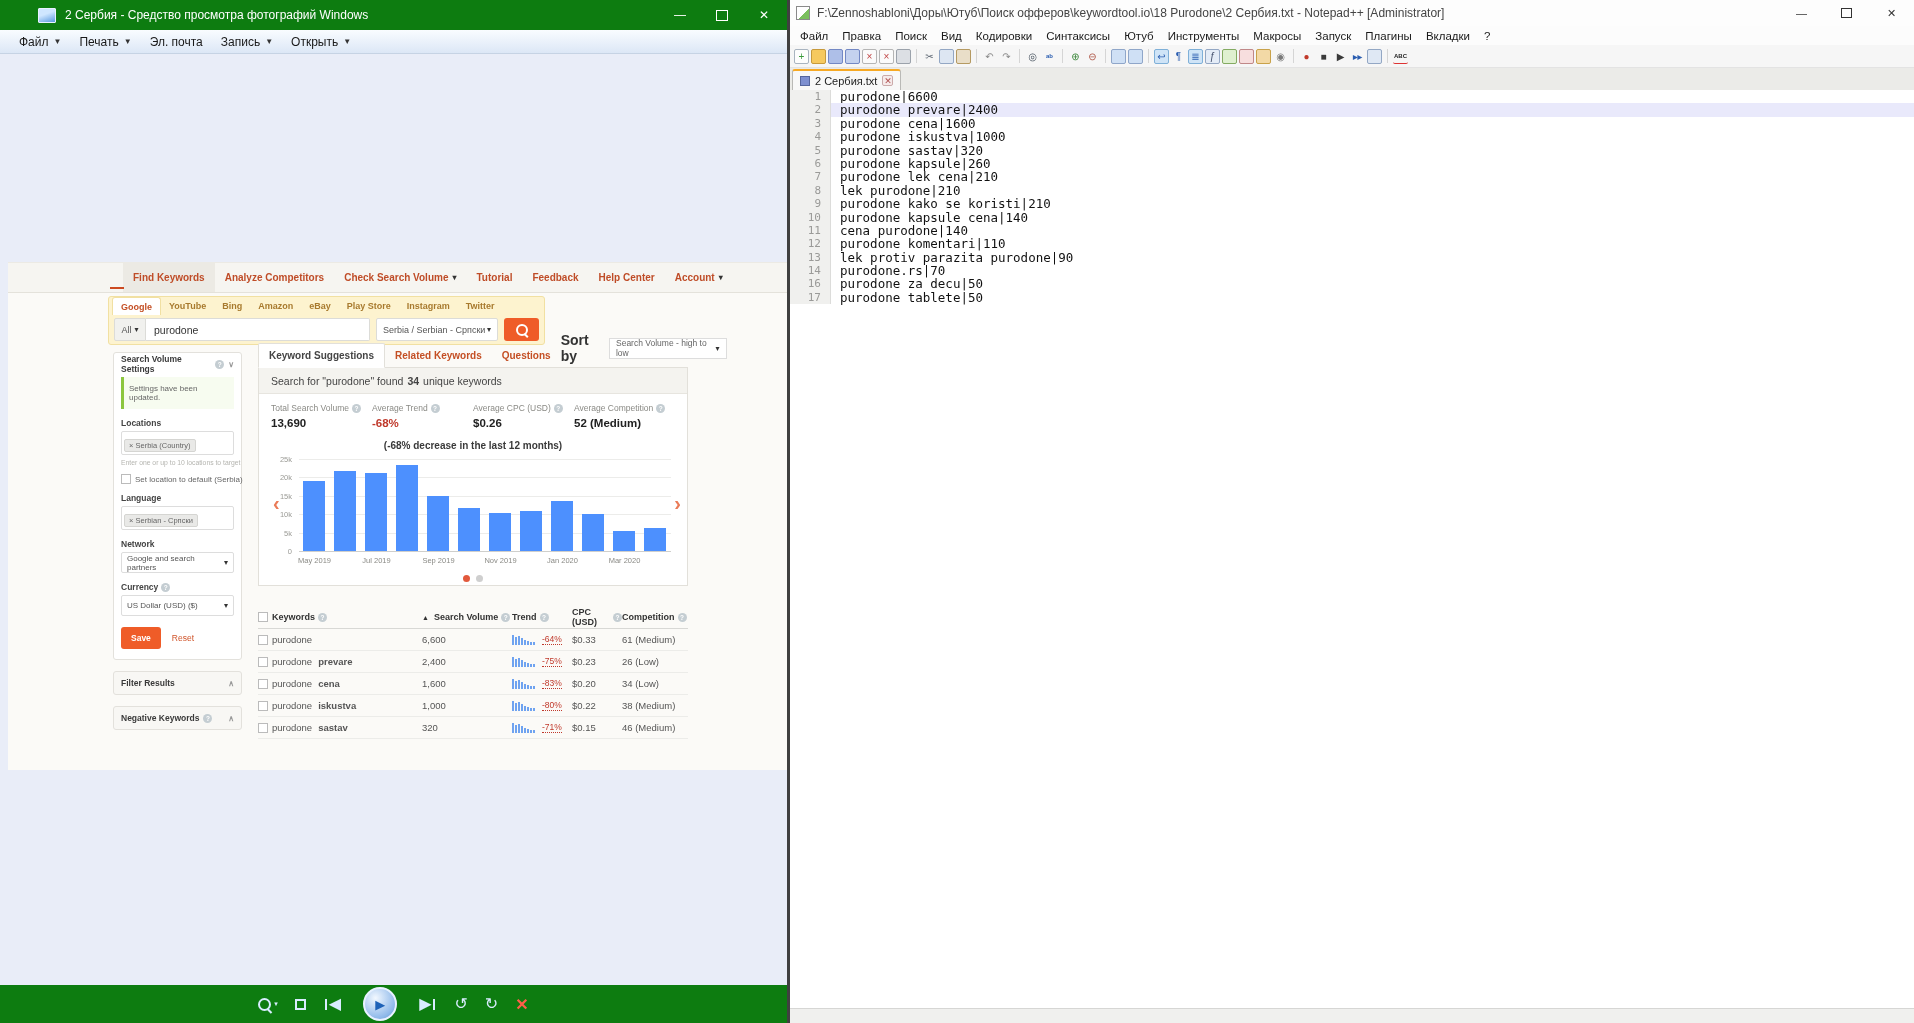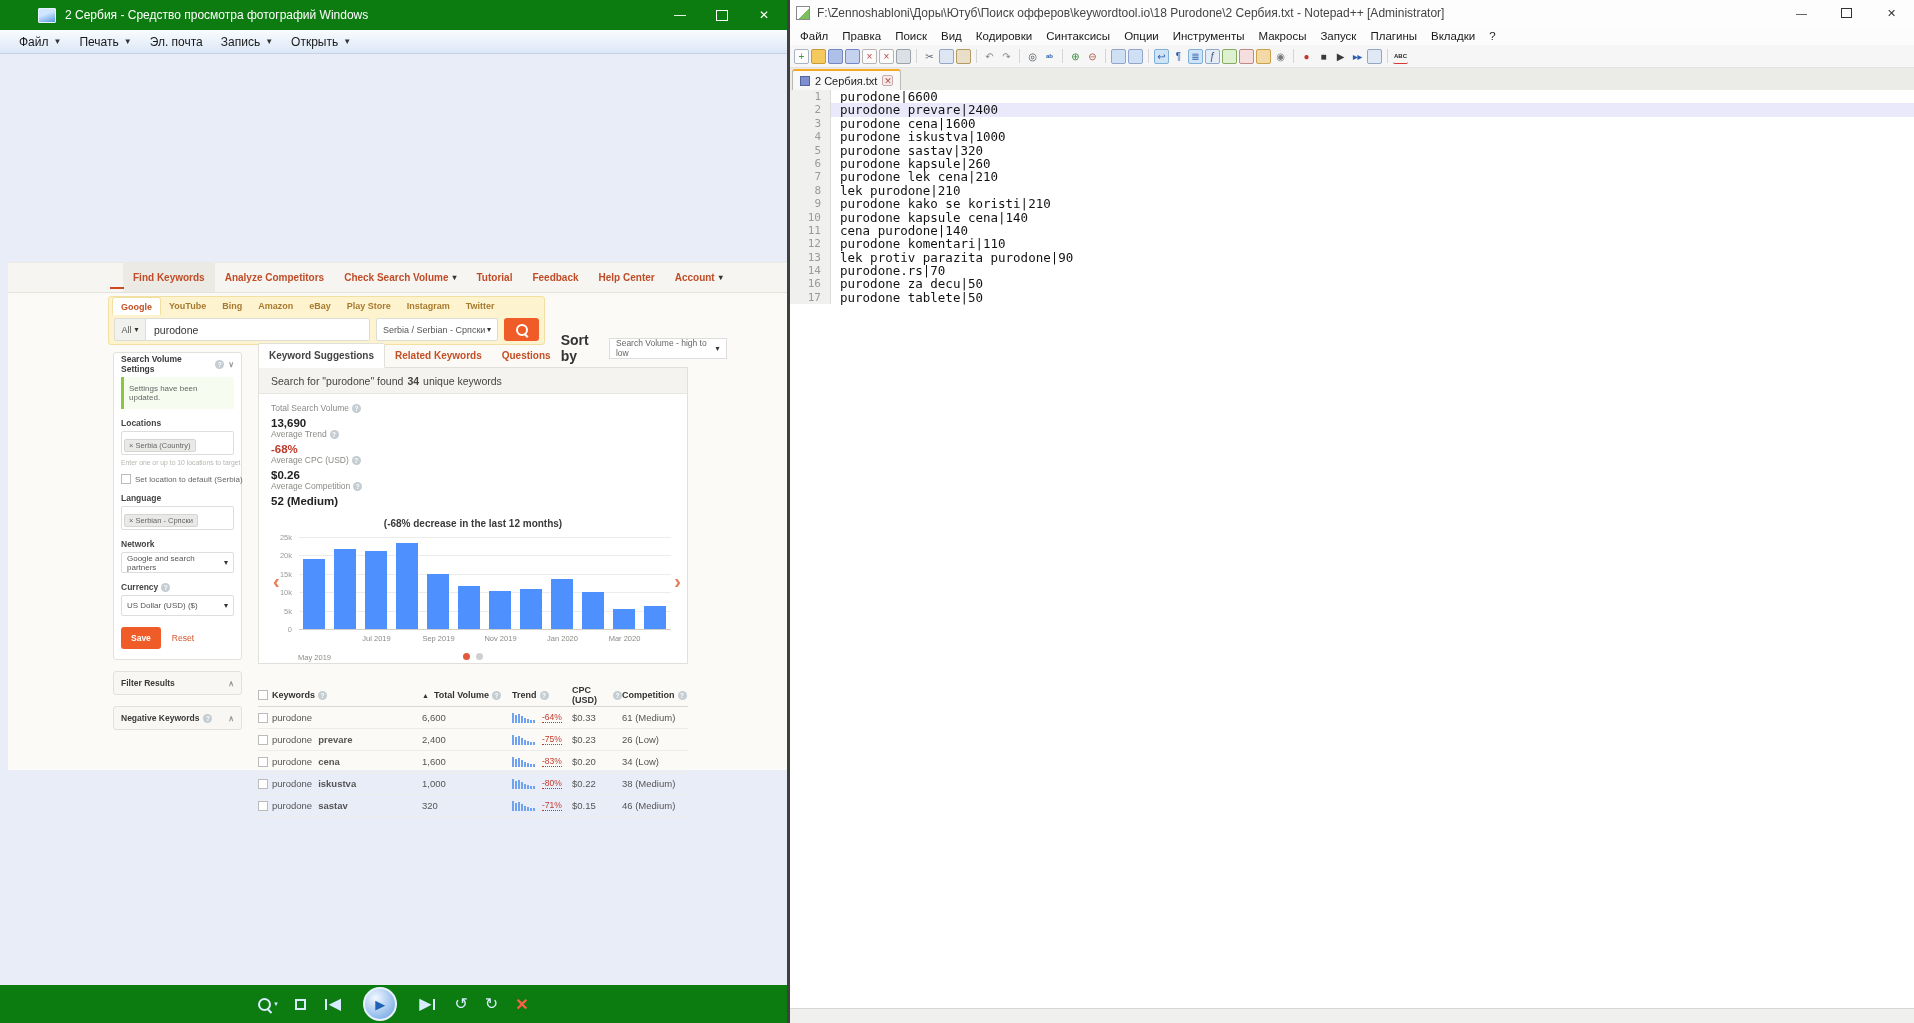--- a/index.html
+++ b/index.html
@@ -69,21 +69,21 @@
   .hq{width:9px;height:9px;border-radius:50%;background:#c4cdd2;color:#fff;font-size:6.5px;font-weight:bold;text-align:center;line-height:9px;display:inline-block;flex:none;}
   #kt-main{left:258px;top:288px;width:430px;}
   .kt-tabs{display:flex;align-items:flex-end;height:26px;}
   .kt-rtab{font-size:10px;font-weight:bold;color:#c44f24;padding:6px 10px;white-space:nowrap;}
   .kt-rtab.active{background:#fff;border:1px solid #e2e0da;border-bottom:1px solid #fff;color:#444;border-radius:2px 2px 0 0;margin-bottom:-1px;z-index:2;}
   .kt-sort{margin-left:auto;display:flex;align-items:center;gap:6px;margin-bottom:3px;}
   .kt-sortlabel{font-size:14px;font-weight:bold;color:#333;}
   .kt-sortsel{width:132px;height:21px;border:1px solid #ddd;background:#fff;font-size:8.5px;color:#666;display:flex;align-items:center;justify-content:space-between;padding:0 6px;box-sizing:border-box;}
   .kt-card{background:#fff;border:1px solid #e2e0da;position:relative;}
   .kt-summary{height:25px;background:#f4f3ef;border-bottom:1px solid #e7e5df;display:flex;align-items:center;padding:0 12px;font-size:10.5px;color:#444;gap:4px;}
-  .kt-stats{display:flex;padding:9px 12px 8px;flex-direction:column;}
+  .kt-stats{display:flex;padding:9px 12px 8px;}
   .kt-stat{width:25%;}
   .kt-statlabel{font-size:8.5px;color:#8a8a85;display:flex;gap:3px;align-items:center;white-space:nowrap;}
   .kt-statvalue{font-size:11.5px;font-weight:bold;color:#222;margin-top:4px;}
   .neg{color:#c0392b;}
   #kt-chart{position:relative;height:148px;}
   .c-title{text-align:center;font-size:10px;font-weight:bold;color:#3a3a3a;padding-top:3px;}
   .c-plot{position:absolute;left:40px;top:22px;width:372px;height:92px;border-bottom:1px solid #cfcfcc;}
   .c-grid{position:absolute;left:0;right:0;height:1px;background:#ececea;}
   .c-bar{position:absolute;bottom:0;width:22px;background:#4d90fe;}
   .c-ylab{position:absolute;width:33px;text-align:right;font-size:7.5px;color:#9a9a95;left:0;}
@@ -351,21 +351,21 @@
               <div class="c-bar" style="left: 283px; height: 37px; background: rgb(77, 144, 254);"></div>
               <div class="c-bar" style="left: 314px; height: 20px; background: rgb(77, 144, 254);"></div>
               <div class="c-bar" style="left: 345px; height: 23px; background: rgb(77, 144, 254);"></div>
             </div>
             <div class="c-ylab" style="top: 18px;">25k</div>
             <div class="c-ylab" style="top: 36.4px;">20k</div>
             <div class="c-ylab" style="top: 54.8px;">15k</div>
             <div class="c-ylab" style="top: 73.2px;">10k</div>
             <div class="c-ylab" style="top: 91.6px;">5k</div>
             <div class="c-ylab" style="top: 110px;">0</div>
-            <div class="c-xlab" style="left: 55.5px; margin-top: 19px;">May 2019</div>
+            <div class="c-xlab" style="left: 55.5px;">May 2019</div>
             <div class="c-xlab" style="left: 117.5px;">Jul 2019</div>
             <div class="c-xlab" style="left: 179.5px;">Sep 2019</div>
             <div class="c-xlab" style="left: 241.5px;">Nov 2019</div>
             <div class="c-xlab" style="left: 303.5px;">Jan 2020</div>
             <div class="c-xlab" style="left: 365.5px;">Mar 2020</div>
             <div class="c-arrow" style="left: 14px;">‹</div>
             <div class="c-arrow" style="right: 6px;">›</div>
             <div class="c-dots">
               <span class="dot" style="background: rgb(226, 89, 60);"></span>
               <span class="dot" style="background: rgb(207, 207, 207);"></span>
@@ -376,21 +376,21 @@
         <div class="kt-thead" id="kt-thead">
             <span class="cell" style="width: 14px;">
               <span class="box"></span>
             </span>
             <span class="cell" style="width: 150px;">
               <span>Keywords</span>
               <span class="hq">?</span>
             </span>
             <span class="cell" style="width: 90px;">
               <span class="sorttri">▲</span>
-              <span>Total Volume</span>
+              <span>Search Volume</span>
               <span class="hq">?</span>
             </span>
             <span class="cell" style="width: 60px;">
               <span>Trend</span>
               <span class="hq">?</span>
             </span>
             <span class="cell" style="width: 50px;">
               <span>CPC (USD)</span>
               <span class="hq">?</span>
             </span>
@@ -572,21 +572,21 @@
       <span class="n-ctrl">✕</span>
     </span>
   </div>
   <div class="n-menubar" id="n-menu">
       <span class="n-menuitem">Файл</span>
       <span class="n-menuitem">Правка</span>
       <span class="n-menuitem">Поиск</span>
       <span class="n-menuitem">Вид</span>
       <span class="n-menuitem">Кодировки</span>
       <span class="n-menuitem">Синтаксисы</span>
-      <span class="n-menuitem">Опции</span>
+      <span class="n-menuitem">Ютуб</span>
       <span class="n-menuitem">Инструменты</span>
       <span class="n-menuitem">Макросы</span>
       <span class="n-menuitem">Запуск</span>
       <span class="n-menuitem">Плагины</span>
       <span class="n-menuitem">Вкладки</span>
       <span class="n-menuitem">?</span>
     </div>
   <div class="n-toolbar" id="n-toolbar">
       <span class="ticon" style="background: rgb(253, 253, 253); border: 1px solid rgb(169, 180, 192); color: rgb(58, 154, 58);">+</span>
       <span class="ticon" style="background: rgb(246, 201, 95); border: 1px solid rgb(199, 154, 60);"></span>

